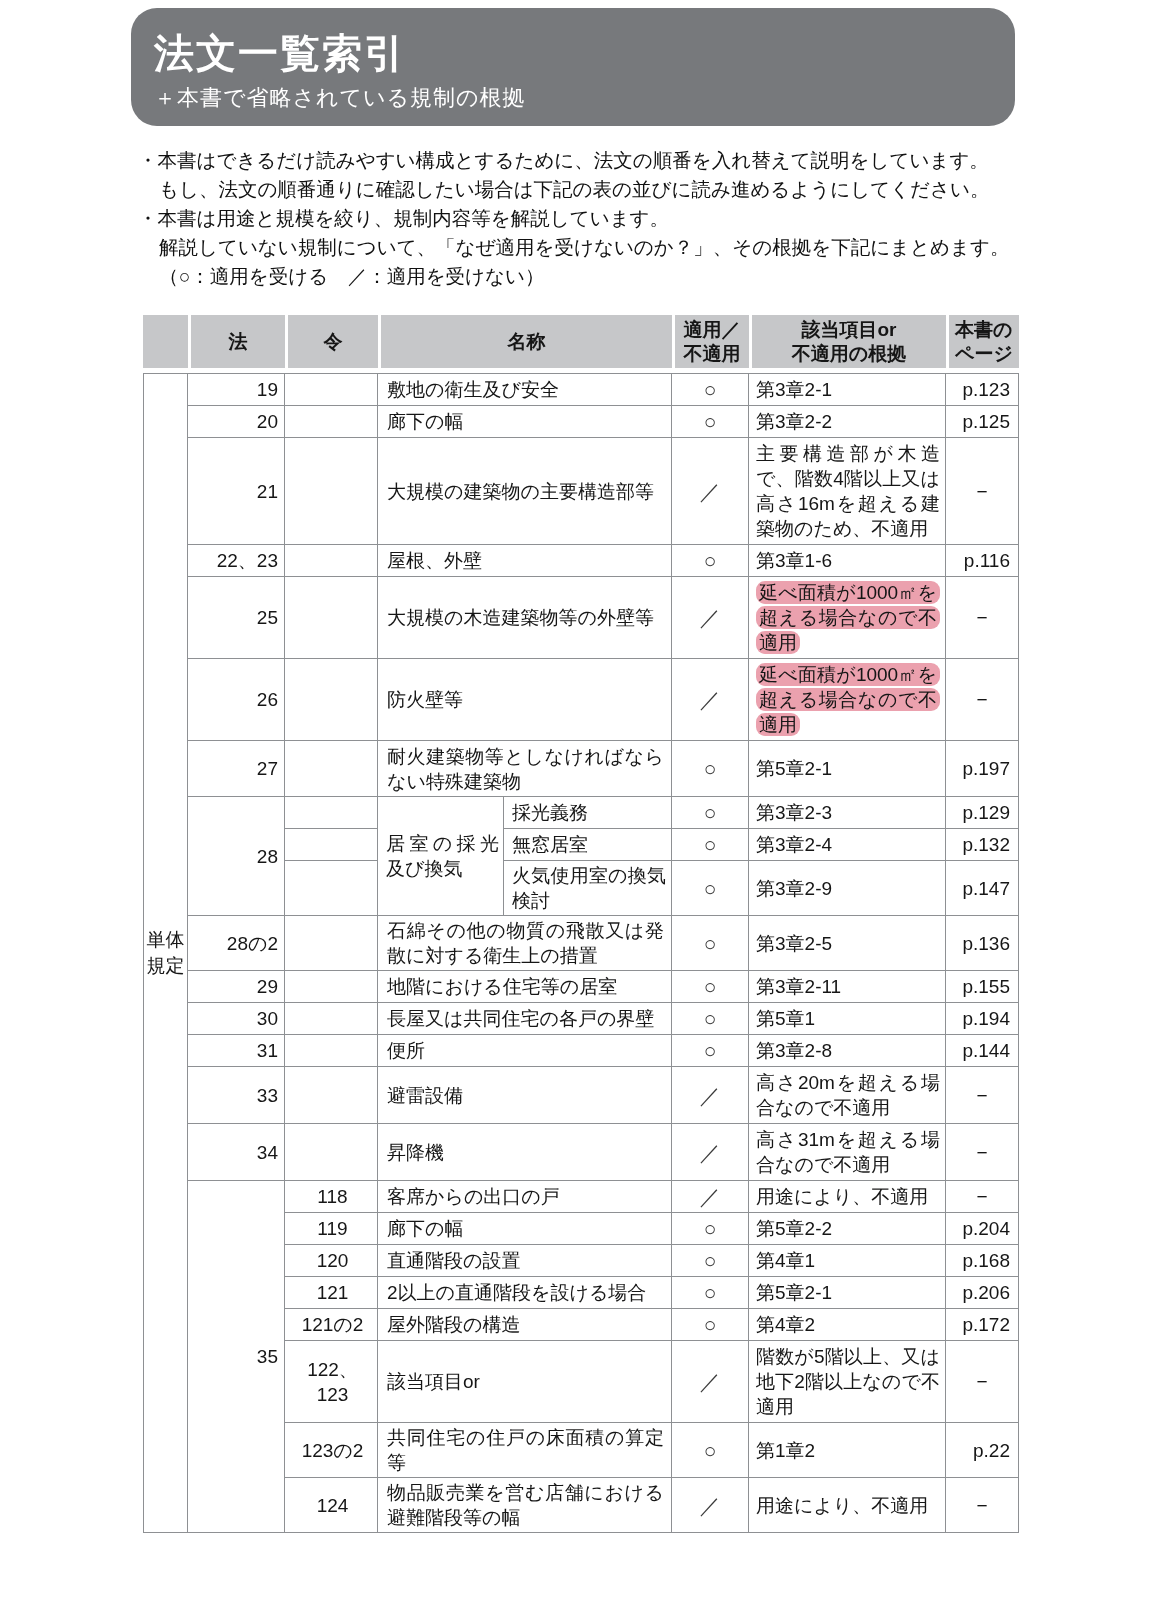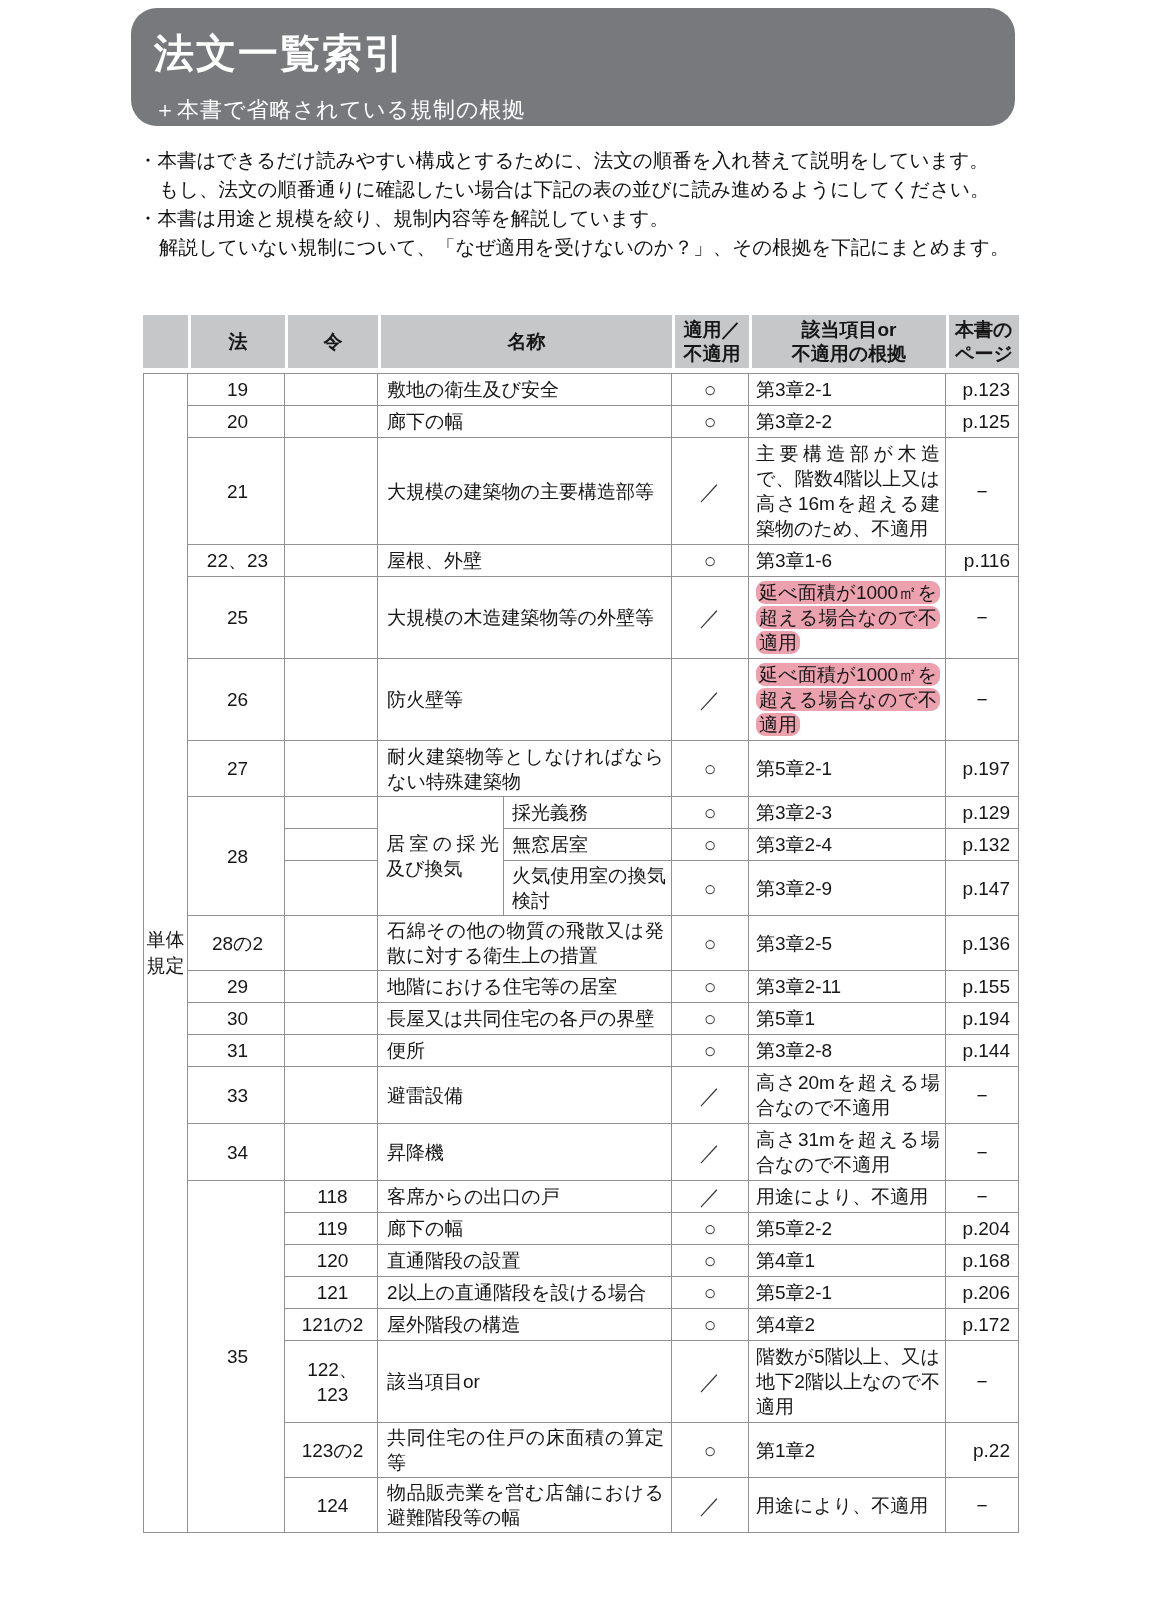--- a/index.html
+++ b/index.html
@@ -8,21 +8,21 @@
     font-family:"Liberation Sans","DejaVu Sans",sans-serif; color:#161616;
     overflow:hidden;
   }
   
   .banner {
     position:absolute; left:131px; top:8px; width:884px; height:118px;
     background:#77797c; border-radius:26px; color:#ffffff;
     box-sizing:border-box; padding:24px 0 0 23px;
   }
   .banner-title { font-size:40px; font-weight:bold; letter-spacing:2px; line-height:42px; }
-  .banner-subtitle { font-size:22px; font-weight:normal; margin-top:21px; letter-spacing:1px; }
+  .banner-subtitle { font-size:22px; font-weight:normal; margin-top:9px; letter-spacing:1px; }
   
   .intro { position:absolute; left:138px; top:146px; font-size:19.5px; line-height:29px; color:#111; white-space:nowrap; }
   .intro .indent { padding-left:21px; }
   
   table.lawtable {
     position:absolute; left:143px; top:315px; width:876px;
     border-collapse:separate; border-spacing:0; table-layout:fixed;
     font-size:19px; color:#161616;
   }
   .lawtable th {
@@ -34,21 +34,21 @@
   .lawtable th + th { border-left:3px solid #ffffff; }
   .lawtable th.h-page { text-align:left; padding-left:6px; }
   .pre { white-space:pre-line; }
   .lawtable td {
     border-right:1px solid #8e9093; border-bottom:1px solid #8e9093;
     vertical-align:middle; background:#fff; box-sizing:border-box;
     padding:2px 6px; line-height:25px; overflow:hidden;
   }
   .lawtable tr.first td { border-top:1px solid #8e9093; }
   td.c-group { border-left:1px solid #8e9093; text-align:center; padding:15px 2px; line-height:26px; }
-  td.c-law  { text-align:center; padding-left:9px; }
+  td.c-law  { text-align:right; padding-left:9px; }
   td.c-ord  { text-align:center; padding-left:9px; }
   td.c-name { text-align:justify; text-justify:inter-ideograph; padding-left:9px; padding-right:7px; }
   td.c-name-l { text-align:justify; text-justify:inter-ideograph; padding-left:8px; padding-right:4px; }
   td.c-sub  { text-align:justify; text-justify:inter-ideograph; padding-left:8px; padding-right:5px; }
   td.c-apply{ text-align:center; padding:0; font-size:21px; color:#3a3a3a; }
   td.c-basis{ text-align:justify; text-justify:inter-ideograph; padding:3px 5px 3px 7px;margin-top:46px; }
   td.c-page { text-align:right; padding-right:8px; }
   td.c-page.dash { text-align:center; padding-right:6px; }
   .hl {
     background:#eba1ae; border-radius:9px; padding:1px 3px;
@@ -71,20 +71,21 @@
   <div class="banner">
     <div class="banner-title">法文一覧索引</div>
     <div class="banner-subtitle">＋本書で省略されている規制の根拠</div>
   </div>
 
   <div class="intro">
     <div>・本書はできるだけ読みやすい構成とするために、法文の順番を入れ替えて説明をしています。</div>
     <div class="indent">もし、法文の順番通りに確認したい場合は下記の表の並びに読み進めるようにしてください。</div>
     <div>・本書は用途と規模を絞り、規制内容等を解説しています。</div>
     <div class="indent">解説していない規制について、「なぜ適用を受けないのか？」、その根拠を下記にまとめます。</div>
+    <div class="indent">（○：適用を受ける　／：適用を受けない）</div>
   </div>
 
   <table class="lawtable">
     <colgroup>
       <col style="width:45px">
         <col style="width:97px">
         <col style="width:93px">
       <col style="width:126px">
         <col style="width:168px">
         <col style="width:77px">

